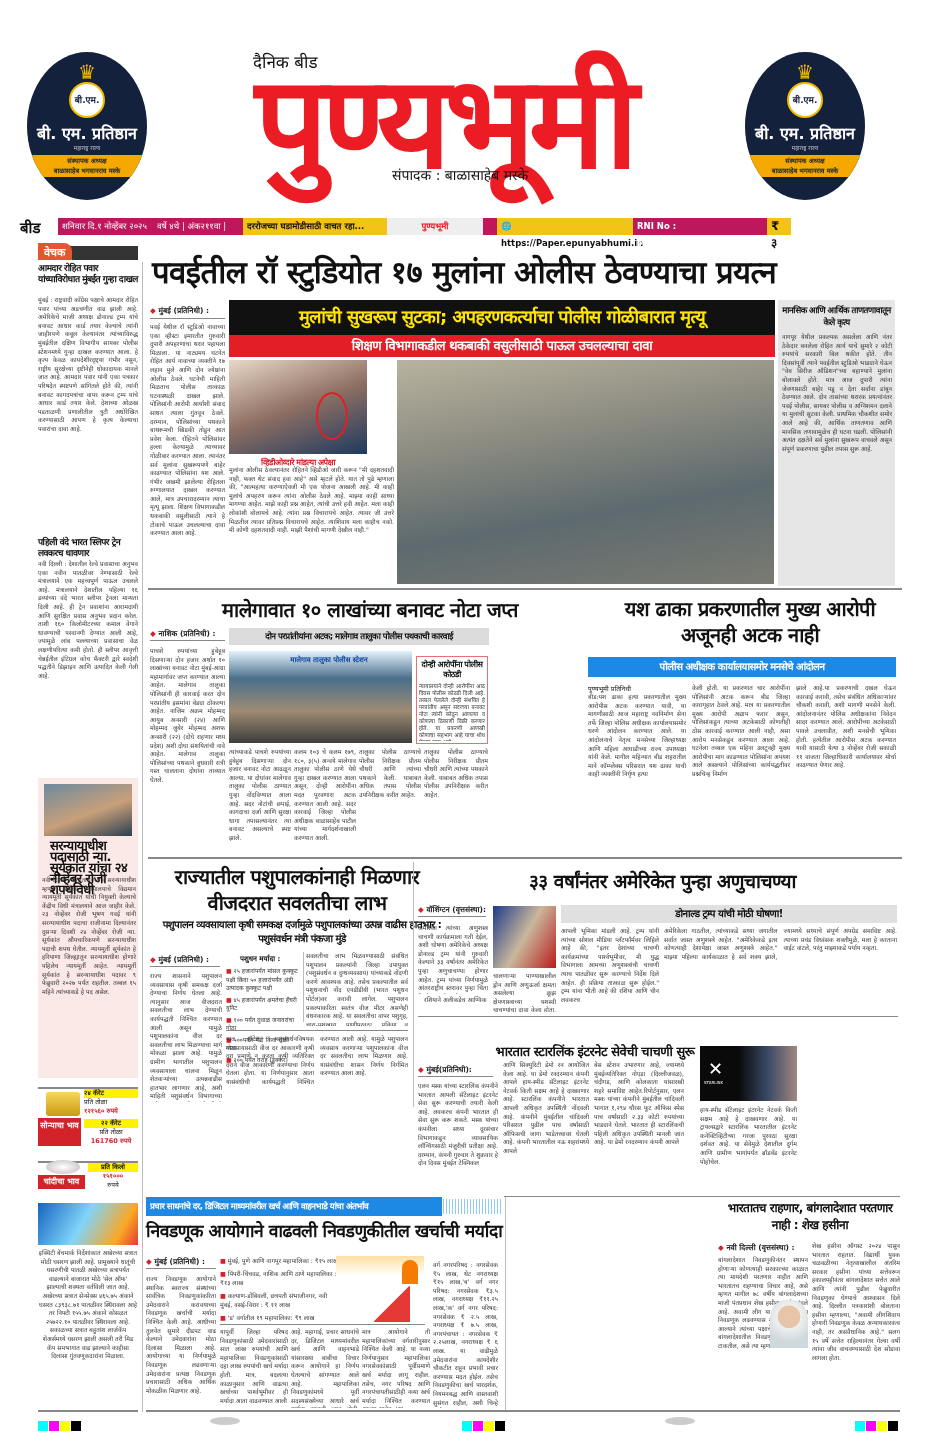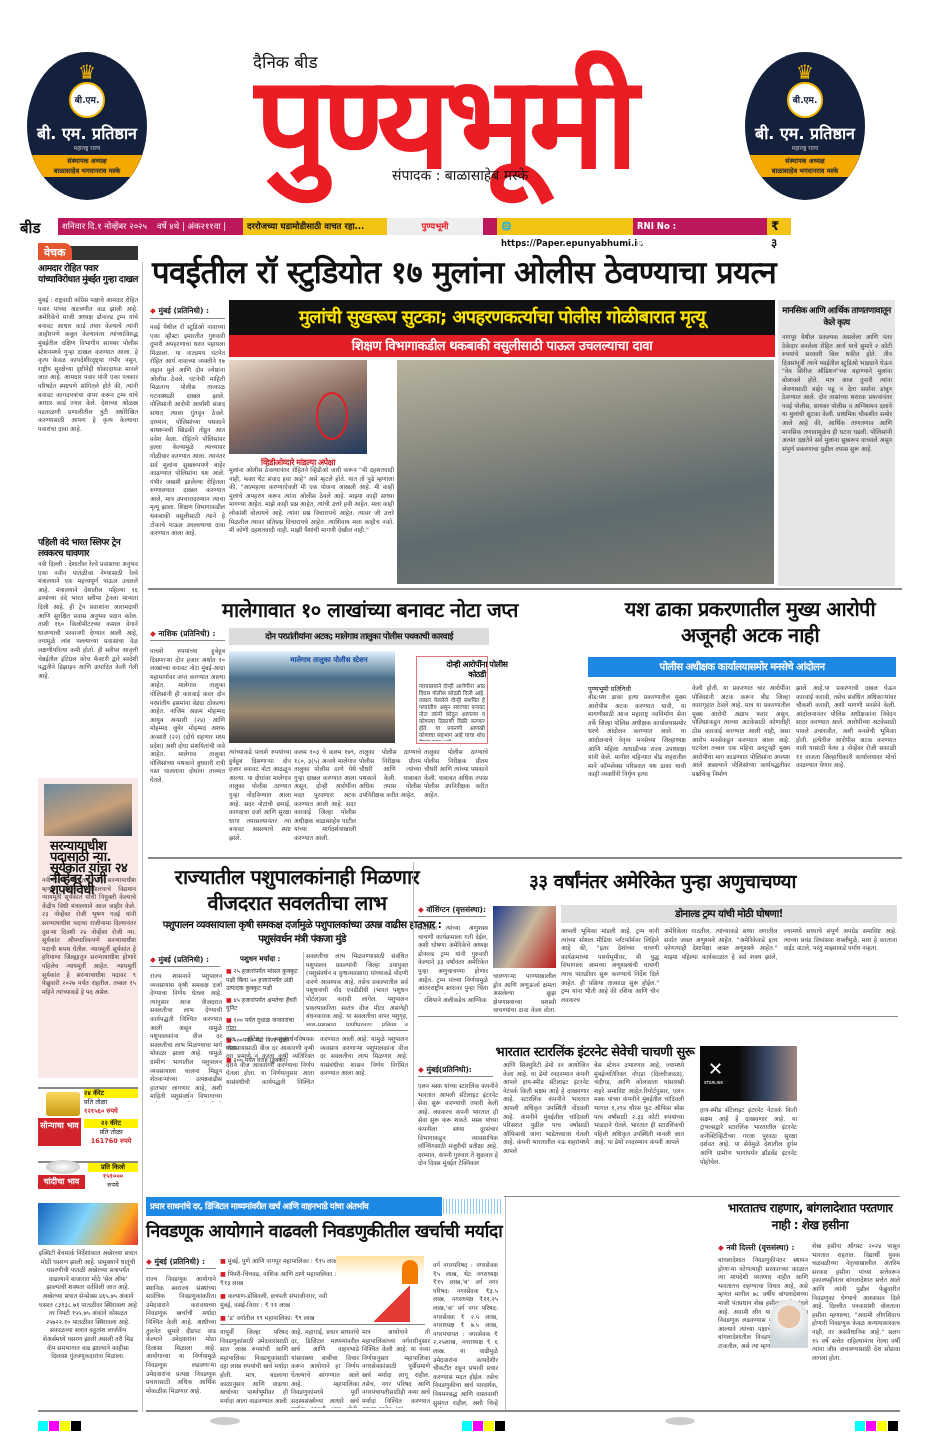--- a/index.html
+++ b/index.html
@@ -136,25 +136,25 @@
 <div class="abs txt" style="left:782px;top:333px;width:110px;height:250px;">नागपूर येथील प्रकल्पक असलेला आणि नंतर ठेकेदार बनलेला रोहित आर्य याचे सुमारे २ कोटी रुपयांचे सरकारी बिल थकीत होते. तीन दिवसांपूर्वी त्याने पवईतील स्टुडिओ भाड्याने घेऊन "वेब सिरीज ऑडिशन"च्या बहाण्याने मुलांना बोलावले होते. मात्र आज दुपारी त्यांना जेवणासाठी बाहेर पडू न देता सर्वांना डांबून ठेवण्यात आले. दोन तासांच्या थरारक प्रयत्नांनंतर पवई पोलीस, सायबर पोलीस व अग्निशमन दलाने या मुलांची सुटका केली. प्राथमिक चौकशीत समोर आले आहे की, आर्थिक ताणतणाव आणि मानसिक तणावामुळेच ही घटना घडली. पोलिसांनी अत्यंत दक्षतेने सर्व मुलांना सुखरूप वाचवले असून संपूर्ण प्रकरणाचा पुढील तपास सुरू आहे.</div>
 
 <div class="abs rule" style="left:148px;top:588px;width:754px;"></div>
 
 <div class="abs hl" style="left:160px;top:596px;width:420px;text-align:center;font-size:20px;line-height:28px;">मालेगावात १० लाखांच्या बनावट नोटा जप्त</div>
 <div class="abs dateline" style="left:150px;top:628px;">नाशिक (प्रतिनिधी) :</div>
 <div class="abs rule" style="left:150px;top:640px;width:75px;height:1px;"></div>
 <div class="abs" style="left:229px;top:628px;width:260px;height:17px;background:#dcdcdc;"></div>
 <div class="abs hl" style="left:229px;top:629px;width:260px;text-align:center;font-size:8.5px;line-height:15px;">दोन परप्रांतीयांना अटक; मालेगाव तालुका पोलीस पथकाची कारवाई</div>
 <div class="abs txt" style="left:150px;top:647px;width:75px;height:200px;">पाचशे रुपयांच्या हुबेहूब दिसणाऱ्या दोन हजार अर्थात १० लाखांच्या बनावट नोटा मुंबई-आग्रा महामार्गावर जप्त करण्यात आल्या आहेत. मालेगाव तालुका पोलिसांनी ही कारवाई करत दोन परप्रांतीय इसमांना बेड्या ठोकल्या आहेत. नाजिम अक्रम मोहम्मद आयुब अन्सारी (२४) आणि मोहम्मद जुबेर मोहम्मद अशफ अन्सारी (२२) (दोघे राहणार मध्य प्रदेश) अशी दोघा संशयितांची नावे आहेत. मालेगाव तालुका पोलिसांच्या पथकाने बुधवारी रात्री गस्त घालताना दोघांना ताब्यात घेतले.</div>
-<div class="abs photo" style="left:229px;top:651px;width:166px;height:92px;background:linear-gradient(180deg,#e3f2fd 0%,#4a6f8a 30%,#9e8b73 65%,#3d3d3d 100%);">
+<div class="abs photo" style="left:229px;top:651px;width:183px;height:92px;background:linear-gradient(180deg,#e3f2fd 0%,#4a6f8a 30%,#9e8b73 65%,#3d3d3d 100%);">
   <div style="position:absolute;left:30px;top:4px;width:140px;font-size:7px;font-weight:bold;color:#0d47a1;text-align:center;">मालेगाव तालुका पोलीस स्टेशन</div>
 </div>
 <div class="abs" style="left:416px;top:656px;width:72px;height:88px;border:1px solid #e57373;"></div>
-<div class="abs hl" style="left:418px;top:660px;width:68px;text-align:center;font-size:8px;line-height:10px;margin-left:25px;">दोन्ही आरोपींना पोलीस कोठडी</div>
+<div class="abs hl" style="left:418px;top:660px;width:68px;text-align:center;font-size:8px;line-height:10px;">दोन्ही आरोपींना पोलीस कोठडी</div>
 <div class="abs txt" style="left:419px;top:683px;width:66px;height:58px;font-size:5.5px;line-height:7px;">न्यायालयाने दोन्ही आरोपींना आठ दिवस पोलीस कोठडी दिली आहे. तब्बल पेललेले दोन्ही संशयित हे परप्रांतीय असून सदरच्या बनावट नोटा त्यांनी कोठून आणल्या व कोणत्या ठिकाणी विक्री करणार होते. या प्रकरणी आणखी कोणाचा सहभाग आहे याचा शोध घेतला जात आहे.</div>
 <div class="abs txt" style="left:229px;top:748px;width:62px;height:100px;">त्यांच्याकडे पाचशे रुपयांच्या हुबेहूब दिसणाऱ्या दोन हजार बनावट नोटा आढळून आल्या. या दोघांवर मालेगाव तालुका पोलीस ठाण्यात गुन्हा नोंदविण्यात आला आहे. सदर नोटांची छपाई, कागदाचा दर्जा आणि सुरक्षा धागा तपासल्यानंतर त्या बनावट असल्याचे स्पष्ट झाले.</div>
 <div class="abs txt" style="left:294px;top:748px;width:62px;height:100px;">कलम १०३ चे कलम १७९, १८०, ३(५) अन्वये मालेगाव तालुका पोलीस ठाणे येथे गुन्हा दाखल करण्यात आला असून, दोन्ही आरोपींना मदत पुरवणारा अटक करण्यात आली आहे. सदर कारवाई जिल्हा पोलीस अधीक्षक बाळासाहेब पाटील यांच्या मार्गदर्शनाखाली करण्यात आली.</div>
 <div class="abs txt" style="left:359px;top:748px;width:62px;height:100px;">तालुका पोलीस ठाण्याचे पोलीस निरीक्षक प्रीतम चौधरी आणि त्यांच्या पथकाने केली. याबाबत अधिक तपास पोलीस उपनिरीक्षक करीत आहेत.</div>
 <div class="abs txt" style="left:424px;top:748px;width:64px;height:100px;">तालुका पोलीस ठाण्याचे पोलीस निरीक्षक प्रीतम चौधरी आणि त्यांच्या पथकाने केली. याबाबत अधिक तपास पोलीस उपनिरीक्षक करीत आहेत.</div>
 
 <div class="abs hl" style="left:600px;top:596px;width:300px;text-align:center;font-size:20px;line-height:26px;">यश ढाका प्रकरणातील मुख्य आरोपी अजूनही अटक नाही</div>
 <div class="abs" style="left:588px;top:657px;width:308px;height:20px;background:#1e88e5;"></div>
 <div class="abs hl" style="left:588px;top:658px;width:308px;text-align:center;font-size:10px;line-height:18px;color:#fff;">पोलीस अधीक्षक कार्यालयासमोर मनसेचे आंदोलन</div>
 <div class="abs" style="left:588px;top:684px;font-size:6.5px;">पुण्यभूमी प्रतिनिधी</div>

